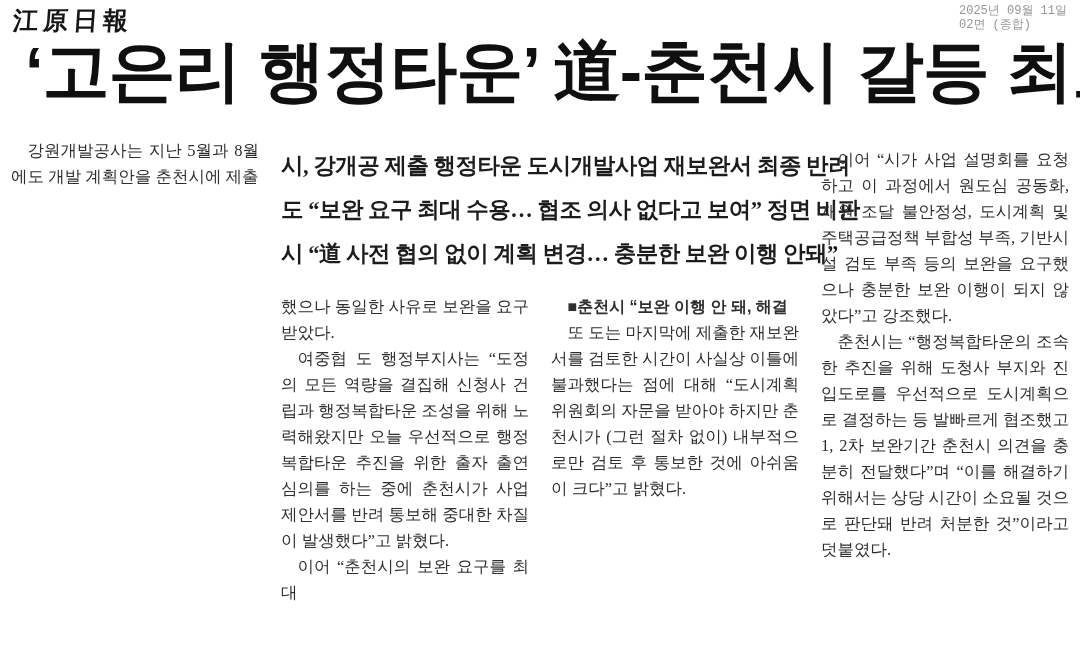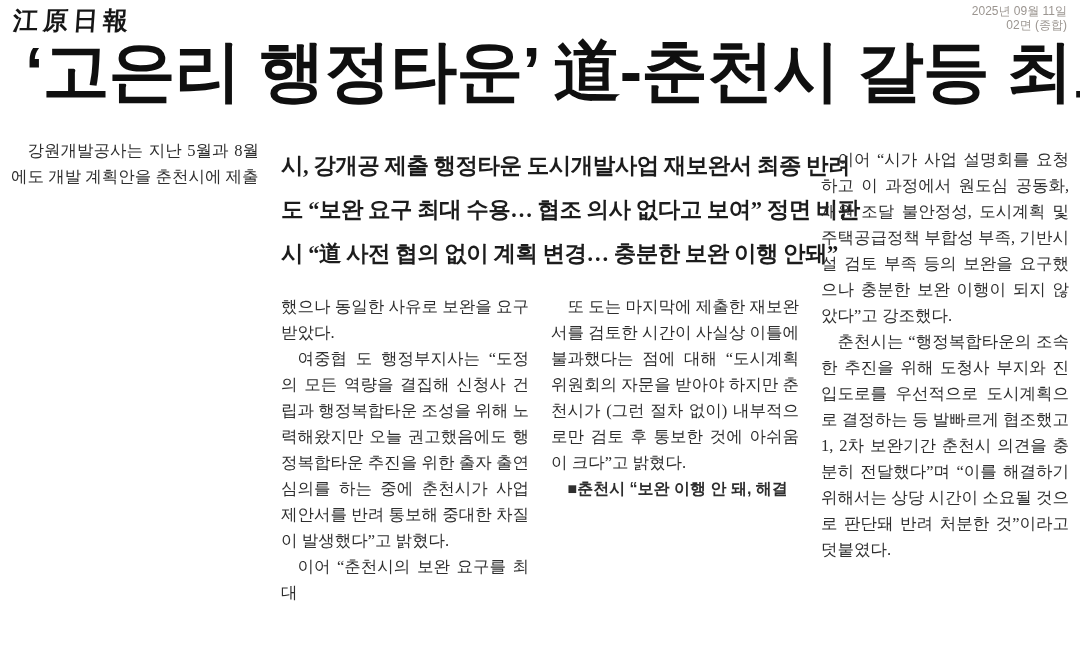--- a/index.html
+++ b/index.html
@@ -17,22 +17,21 @@
   
   .topbar{position:relative;height:30px;}
   .masthead{
     position:absolute;left:2px;top:0;
     font-family:"Liberation Serif","DejaVu Serif",serif;
     font-weight:900;font-size:25px;letter-spacing:5px;
     color:#161616;transform:skewX(-4deg);
   }
   .dateline{
     position:absolute;right:2px;top:0;
-    text-align:right;
-    font-family:Liberation Sans, sans-serif;
+    font-family:Liberation Mono, monospace;
     font-size:12px;line-height:14px;color:#9b9590;
   }
   
   .headline{
     margin:4px 0 0 14px;
     font-family:"Liberation Sans","DejaVu Sans",sans-serif;
     font-weight:900;
     font-size:67px;
     letter-spacing:-1px;
     line-height:66px;
@@ -90,26 +89,26 @@
 
     <div class="mid">
       <div class="subhead">
         <div>시, 강개공 제출 행정타운 도시개발사업 재보완서 최종 반려</div>
         <div>도 “보완 요구 최대 수용… 협조 의사 없다고 보여” 정면 비판</div>
         <div>시 “道 사전 협의 없이 계획 변경… 충분한 보완 이행 안돼”</div>
       </div>
       <div class="midcols">
         <div class="col">
           <p class="cont">했으나 동일한 사유로 보완을 요구받았다.</p>
-          <p>여중협 도 행정부지사는 “도정의 모든 역량을 결집해 신청사 건립과 행정복합타운 조성을 위해 노력해왔지만 오늘 권고했음에도 행정복합타운 추진을 위한 출자 출연 심의를 하는 중에 춘천시가 사업 제안서를 반려 통보해 중대한 차질이 발생했다”고 밝혔다.</p>
+          <p>여중협 도 행정부지사는 “도정의 모든 역량을 결집해 신청사 건립과 행정복합타운 조성을 위해 노력해왔지만 오늘 우선적으로 행정복합타운 추진을 위한 출자 출연 심의를 하는 중에 춘천시가 사업 제안서를 반려 통보해 중대한 차질이 발생했다”고 밝혔다.</p>
           <p>이어 “춘천시의 보완 요구를 최대</p>
         </div>
         <div class="col">
+          <p><span class="sec-bold">■춘천시 “보완 이행 안 돼, 해결</span></p>
           <p>또 도는 마지막에 제출한 재보완서를 검토한 시간이 사실상 이틀에 불과했다는 점에 대해 “도시계획위원회의 자문을 받아야 하지만 춘천시가 (그런 절차 없이) 내부적으로만 검토 후 통보한 것에 아쉬움이 크다”고 밝혔다.</p>
-          <p><span class="sec-bold">■춘천시 “보완 이행 안 돼, 해결</span></p>
         </div>
       </div>
     </div>
 
     <div class="col col4">
       <p>이어 “시가 사업 설명회를 요청하고 이 과정에서 원도심 공동화, 재원 조달 불안정성, 도시계획 및 주택공급정책 부합성 부족, 기반시설 검토 부족 등의 보완을 요구했으나 충분한 보완 이행이 되지 않았다”고 강조했다.</p>
       <p>춘천시는 “행정복합타운의 조속한 추진을 위해 도청사 부지와 진입도로를 우선적으로 도시계획으로 결정하는 등 발빠르게 협조했고 1, 2차 보완기간 춘천시 의견을 충분히 전달했다”며 “이를 해결하기 위해서는 상당 시간이 소요될 것으로 판단돼 반려 처분한 것”이라고 덧붙였다.</p>
 
     </div>
 

